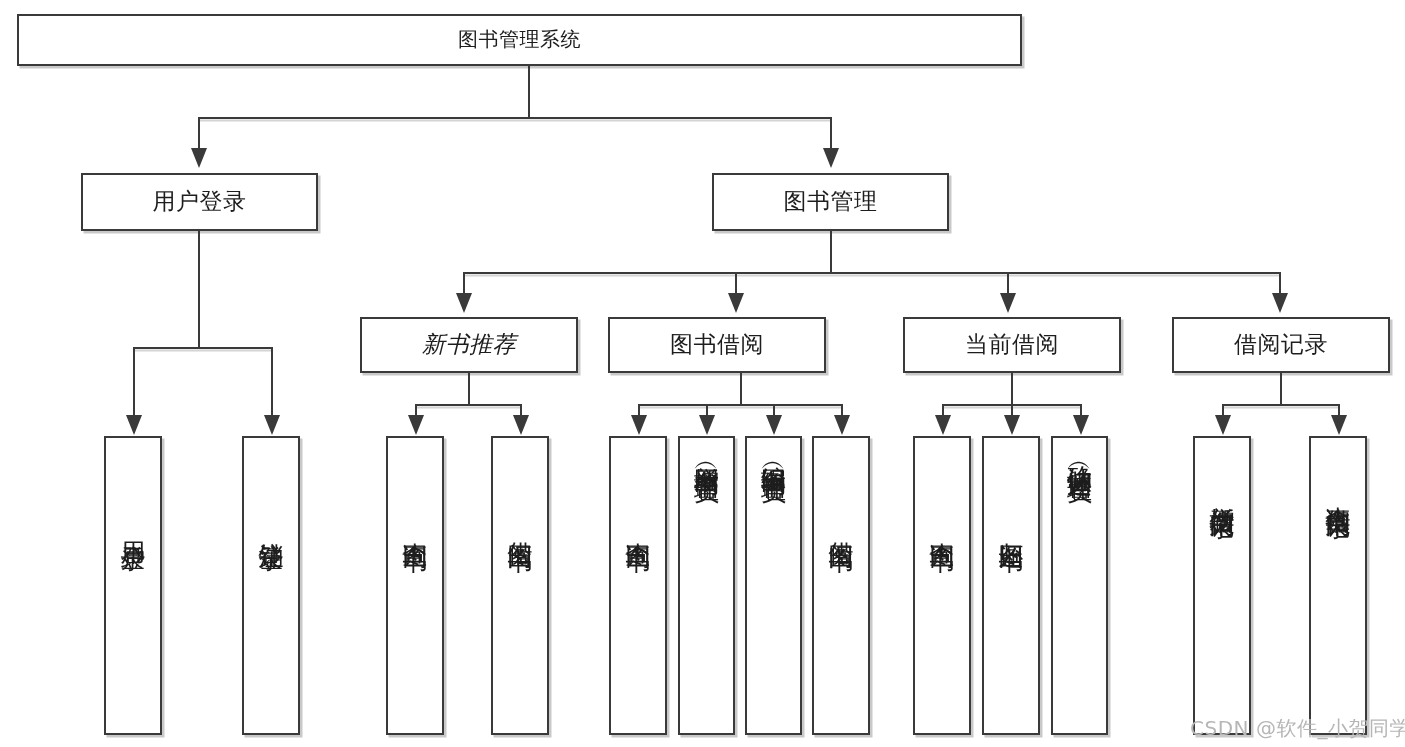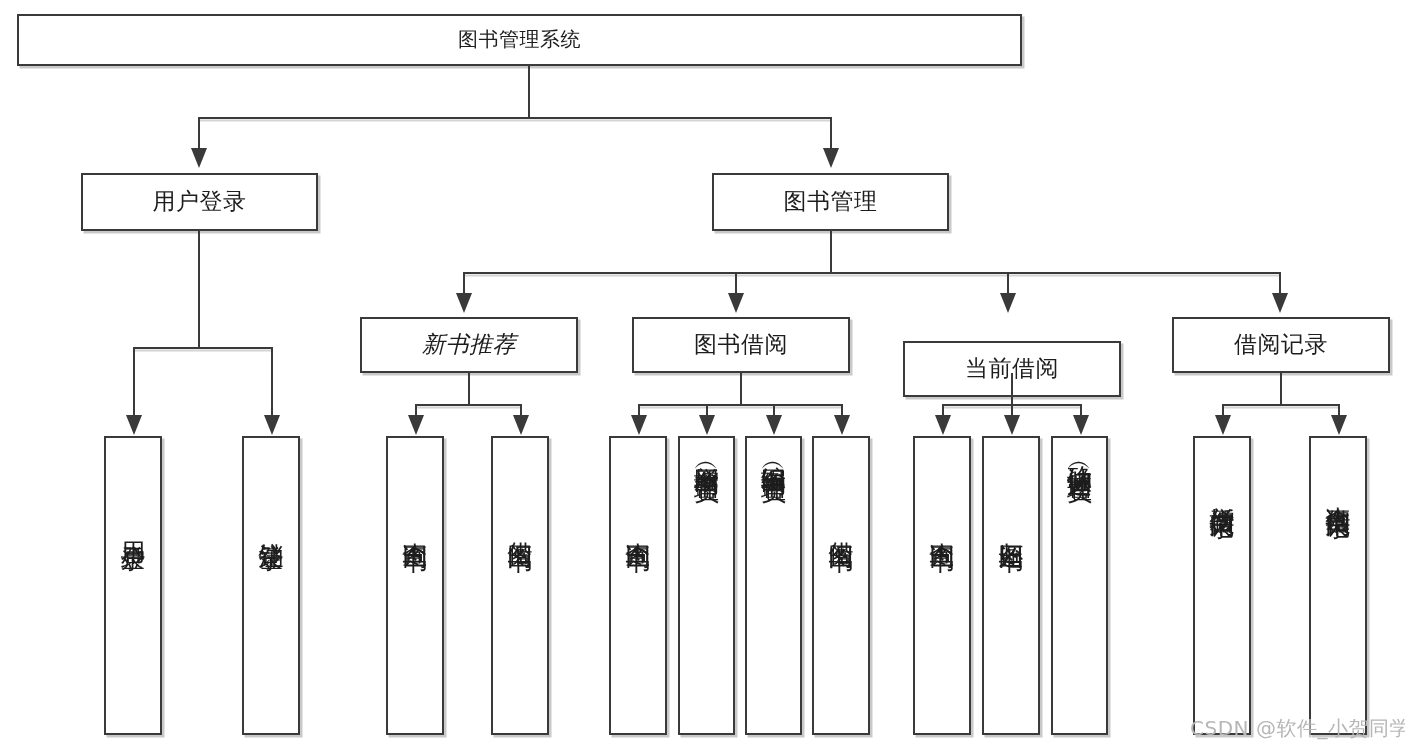--- a/index.html
+++ b/index.html
@@ -126,24 +126,24 @@
   <div class="vline" style="left:735px; top:272px; height:24px;"></div>
   <div class="arrow" style="left:728px; top:293px;"></div>
   <div class="vline" style="left:1007px; top:272px; height:24px;"></div>
   <div class="arrow" style="left:1000px; top:293px;"></div>
   <div class="vline" style="left:1279px; top:272px; height:24px;"></div>
   <div class="arrow" style="left:1272px; top:293px;"></div>
 
   <div class="node horiz" style="left:360px; top:317px; width:218px; height:56px;font-style:italic;">
     <span class="label">新书推荐</span>
   </div>
-  <div class="node horiz" style="left:632px; top:317px; width:218px; height:56px;">
+  <div class="node horiz" style="left:608px; top:317px; width:218px; height:56px;">
     <span class="label">图书借阅</span>
   </div>
-  <div class="node horiz" style="left:903px; top:317px; width:218px; height:56px;margin-top:24px;">
+  <div class="node horiz" style="left:903px; top:317px; width:218px; height:56px;">
     <span class="label">当前借阅</span>
   </div>
   <div class="node horiz" style="left:1172px; top:317px; width:218px; height:56px;">
     <span class="label">借阅记录</span>
   </div>
 
   <div class="vline" style="left:468px; top:373px; height:31px;"></div>
   <div class="hline" style="left:415px; top:404px; width:106px;"></div>
   <div class="vline" style="left:415px; top:404px; height:15px;"></div>
   <div class="arrow" style="left:408px; top:415px;"></div>

